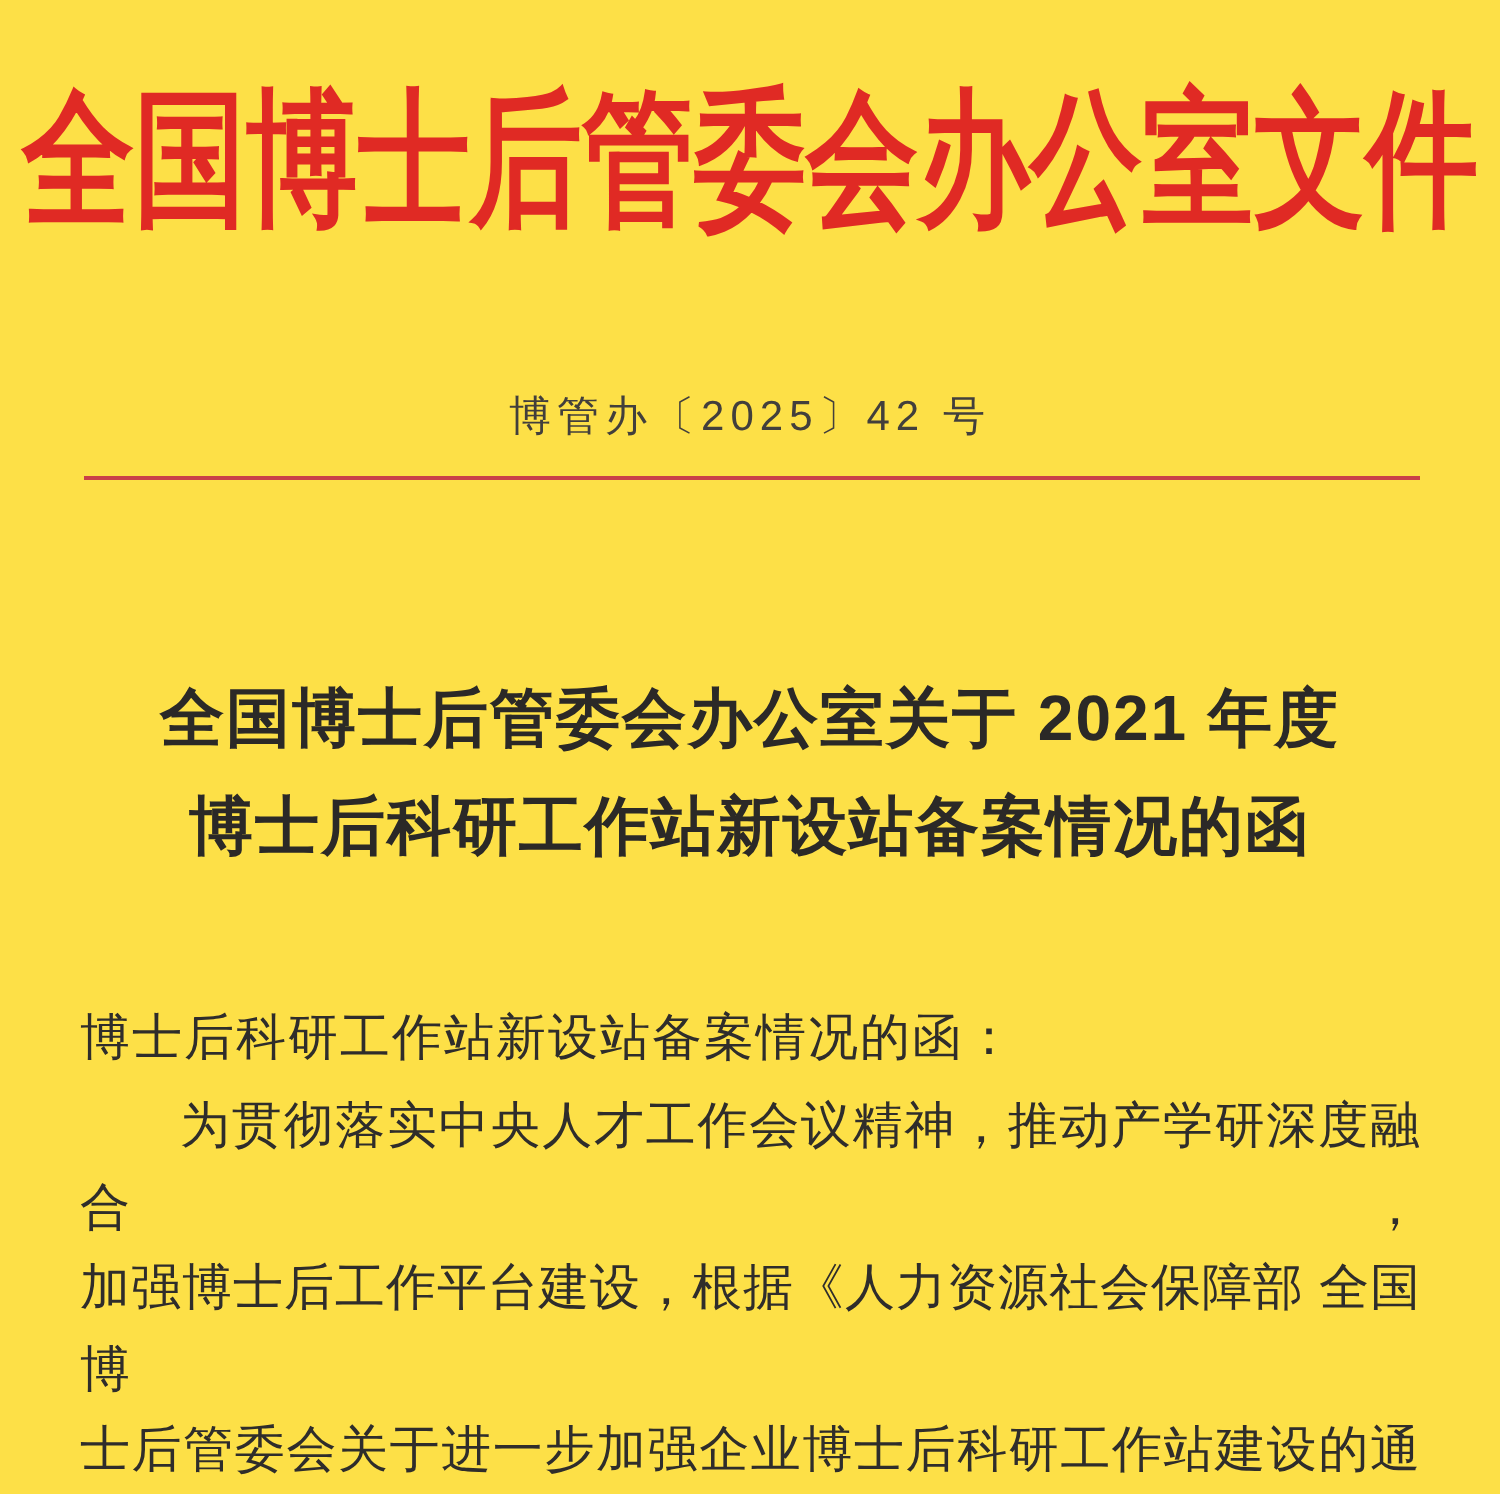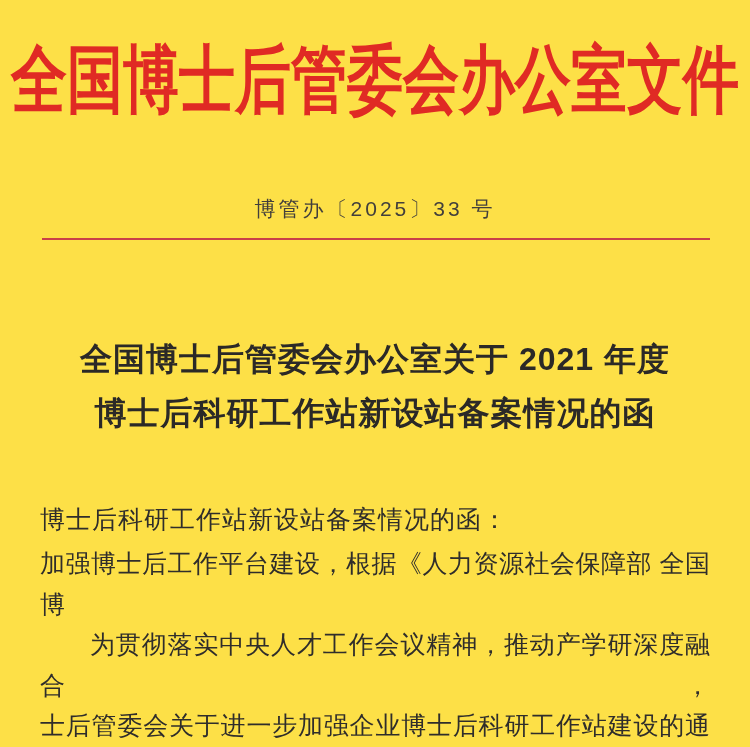--- a/index.html
+++ b/index.html
@@ -91,31 +91,31 @@
     text-indent: 2em;
   }
 </style>
 </head>
 <body>
 
 <div class="page">
 
   <div class="header-title">全国博士后管委会办公室文件</div>
 
-  <div class="doc-number">博管办〔2025〕33 号</div>
+  <div class="doc-number">博管办〔2025〕42 号</div>
 
   <div class="red-rule"></div>
 
   <div class="doc-title">
     <div>全国博士后管委会办公室关于 2021 年度</div>
     <div>博士后科研工作站新设站备案情况的函</div>
   </div>
 
   <div class="salutation">博士后科研工作站新设站备案情况的函：</div>
 
   <div class="body-block">
+    <div class="body-line indent">为贯彻落实中央人才工作会议精神，推动产学研深度融合，</div>
     <div class="body-line">加强博士后工作平台建设，根据《人力资源社会保障部 全国博</div>
-    <div class="body-line indent">为贯彻落实中央人才工作会议精神，推动产学研深度融合，</div>
     <div class="body-line">士后管委会关于进一步加强企业博士后科研工作站建设的通知》</div>
 
   </div>
 
 </div>
 
 </body></html>

